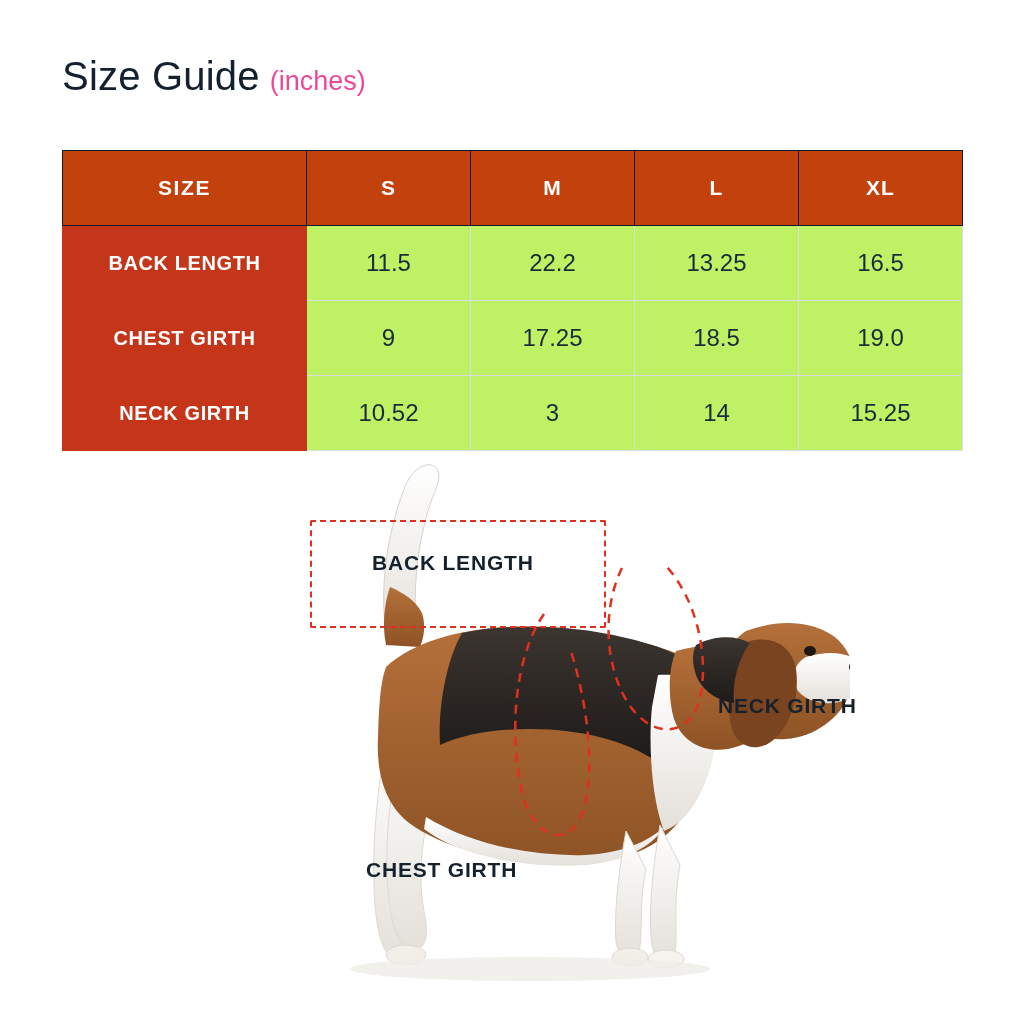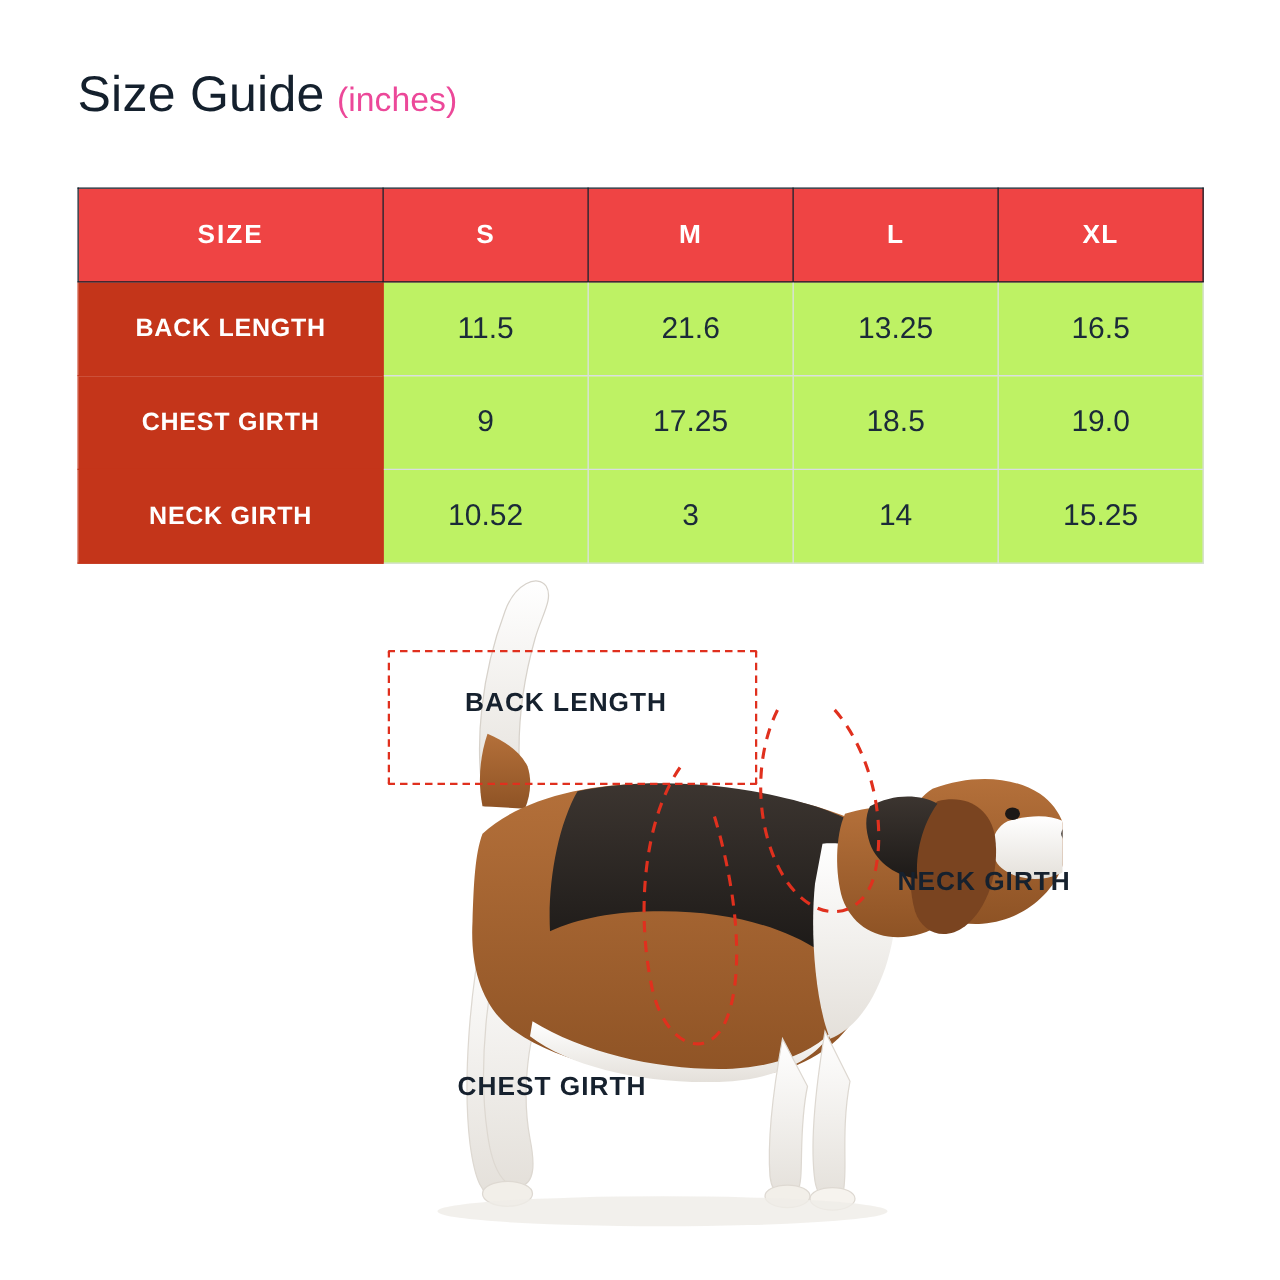--- a/index.html
+++ b/index.html
@@ -54,21 +54,21 @@
   }
   .table td, .table th {
     border: 1px solid #d9dde2;
     padding: 0;
     text-align: center;
     vertical-align: middle;
   }
   .table tr { height: 75px; }
 
   .head-cell {
-    background: #ef4444;
+    background: #c2410c;
     color: #ffffff;
     font-size: 21px;
     font-weight: bold;
     letter-spacing: 1.1px;
     border: 1px solid #101b27 !important;
   }
   .head-size {
     letter-spacing: 1.6px;
   }
   .row-label {
@@ -155,21 +155,21 @@
         <th class="head-cell">S</th>
         <th class="head-cell">M</th>
         <th class="head-cell">L</th>
         <th class="head-cell">XL</th>
       </tr>
     </thead>
     <tbody>
       <tr>
         <td class="row-label">BACK LENGTH</td>
         <td class="val-cell">11.5</td>
-        <td class="val-cell">21.6</td>
+        <td class="val-cell">22.2</td>
         <td class="val-cell">13.25</td>
         <td class="val-cell">16.5</td>
       </tr>
       <tr>
         <td class="row-label">CHEST GIRTH</td>
         <td class="val-cell">9</td>
         <td class="val-cell">17.25</td>
         <td class="val-cell">18.5</td>
         <td class="val-cell">19.0</td>
       </tr>

